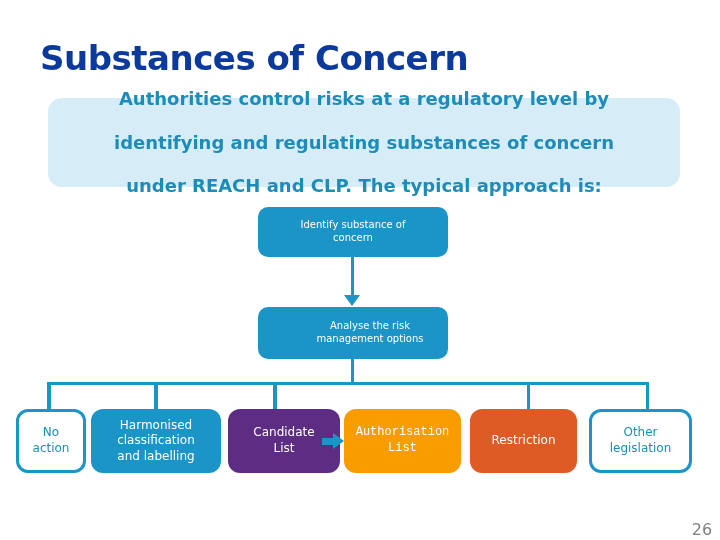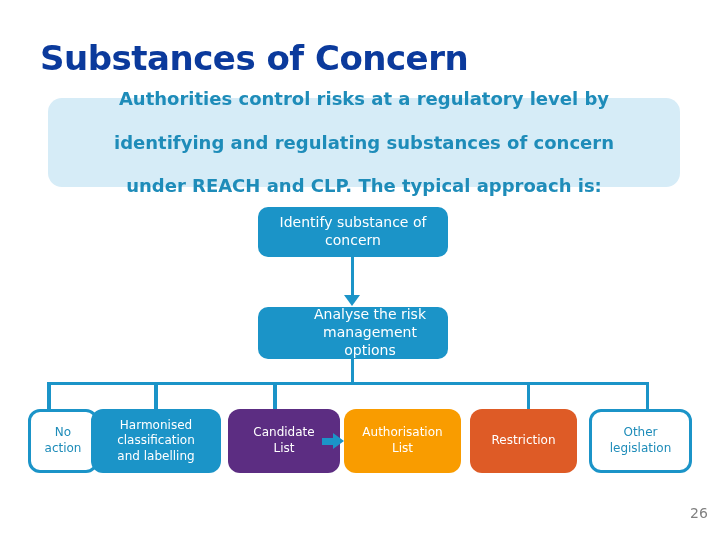--- a/index.html
+++ b/index.html
@@ -13,21 +13,21 @@
   }
   .intro{
     position:absolute;left:48px;top:98px;width:632px;height:89px;
     background:#D6ECF7;border-radius:14px;
     display:flex;flex-direction:column;justify-content:center;align-items:center;
     color:#1E8CB9;font-weight:bold;font-size:18px;line-height:1.3;text-align:center;gap:20px;
   }
   .fbox{
     position:absolute;background:#1B94C8;color:#ffffff;border-radius:10px;
     display:flex;align-items:center;justify-content:center;text-align:center;
-    font-size:14px;line-height:1.28;white-space:pre-line;padding:2px 6px;box-sizing:border-box;
+    font-size:10px;line-height:1.28;white-space:pre-line;padding:2px 6px;box-sizing:border-box;
   }
   .step1{left:258px;top:207px;width:190px;height:50px;}
   .step2{left:258px;top:307px;width:190px;height:52px;padding-left:40px;}
   .cline{position:absolute;background:#1B94C8;}
   .arrow-down-head{
     position:absolute;left:344px;top:295px;width:0;height:0;
     border-left:8px solid transparent;border-right:8px solid transparent;
     border-top:11px solid #1B94C8;
   }
   .arrow-right-head{
@@ -39,29 +39,29 @@
     position:absolute;top:409px;height:64px;border-radius:12px;
     display:flex;align-items:center;justify-content:center;text-align:center;
     font-size:12px;line-height:1.3;white-space:pre-line;color:#ffffff;
     padding:2px 4px;box-sizing:border-box;
   }
   .opt.outline{background:#ffffff;border:3px solid #1B94C8;color:#1E8CB9;}
   .opt.blue{background:#1B94C8;}
   .opt.purple{background:#5C2D82;}
   .opt.orange{background:#F99C00;}
   .opt.redorange{background:#DE5B26;}
-  .o1{left:28px;width:70px;}
+  .o1{left:16px;width:70px;}
   .o2{left:91px;width:130px;}
   .o3{left:228px;width:112px;}
-  .o4{left:344px;width:117px;}
+  .o4{left:344px;width:117px;font-family:Liberation Mono, monospace;}
   .o5{left:470px;width:107px;}
   .o6{left:589px;width:103px;}
   .page-number{
-    position:absolute;left:690px;top:505px;width:24px;
-    font-size:14px;color:#808080;text-align:left;
+    position:absolute;left:690px;top:520px;width:24px;
+    font-size:16px;color:#808080;text-align:center;
   }
 </style>
 </head>
 <body>
 
 <div class="slide">
 
   <h1 class="title">Substances of Concern</h1>
 
   <div class="intro">

